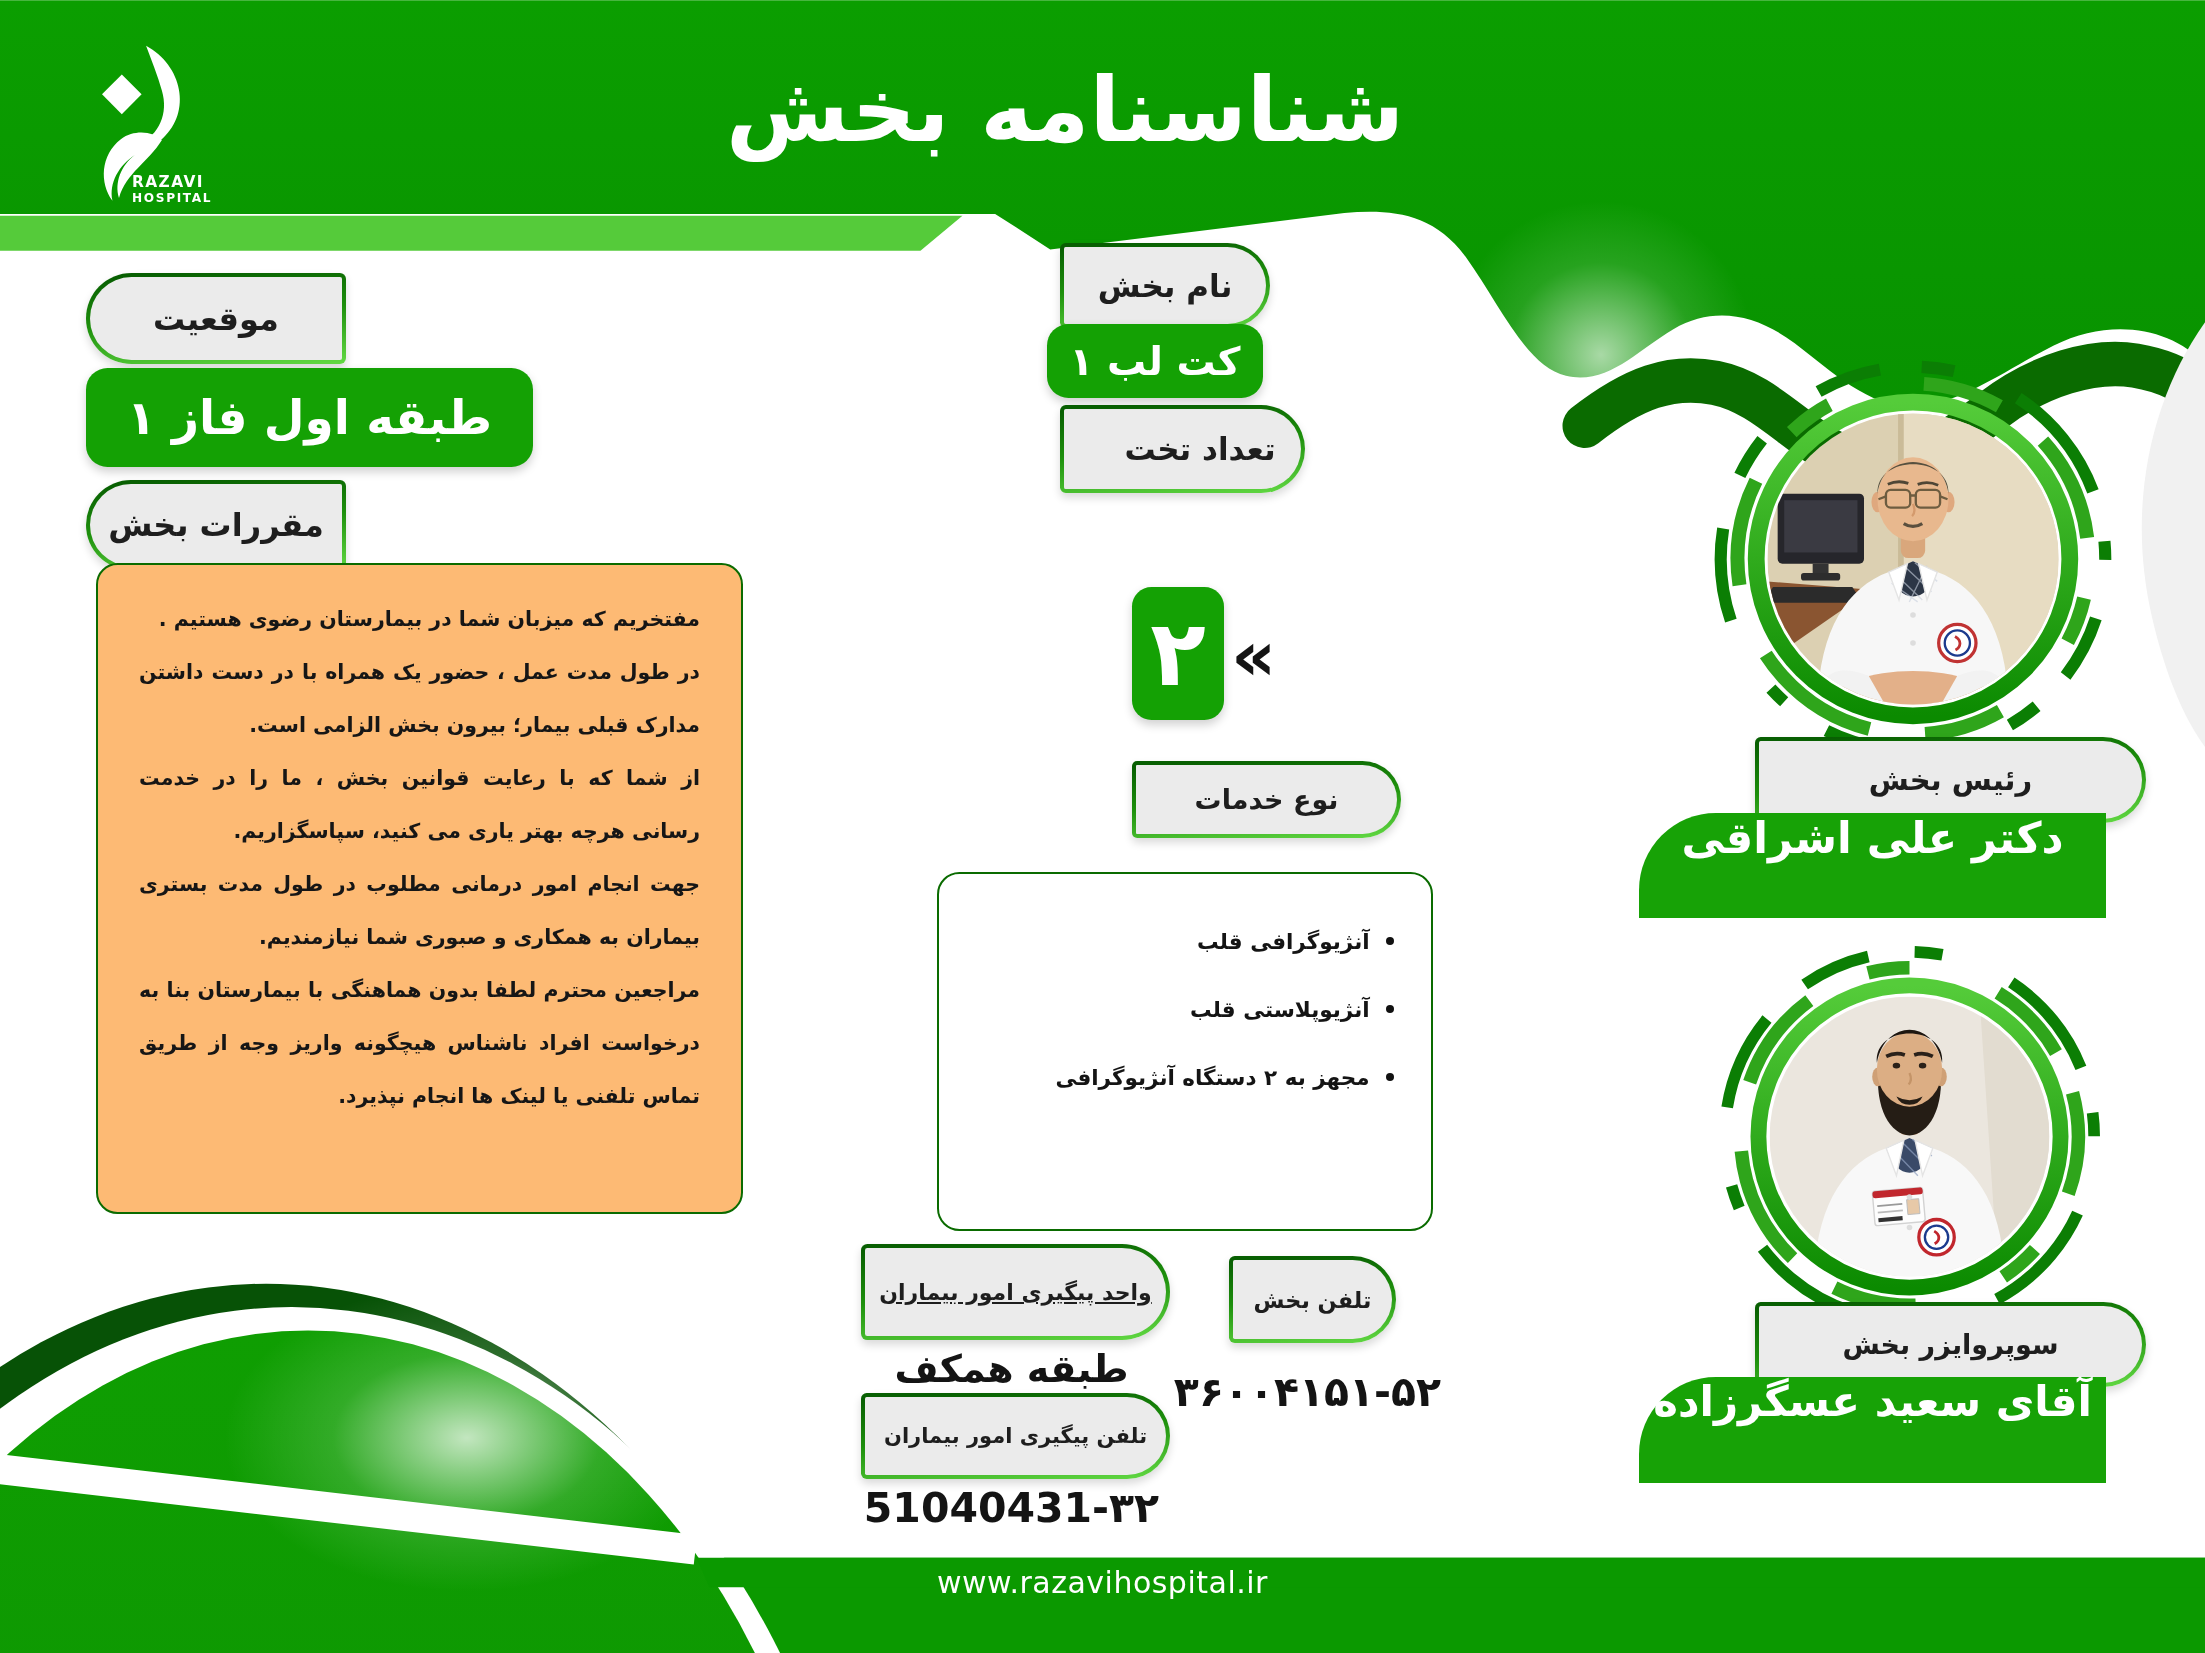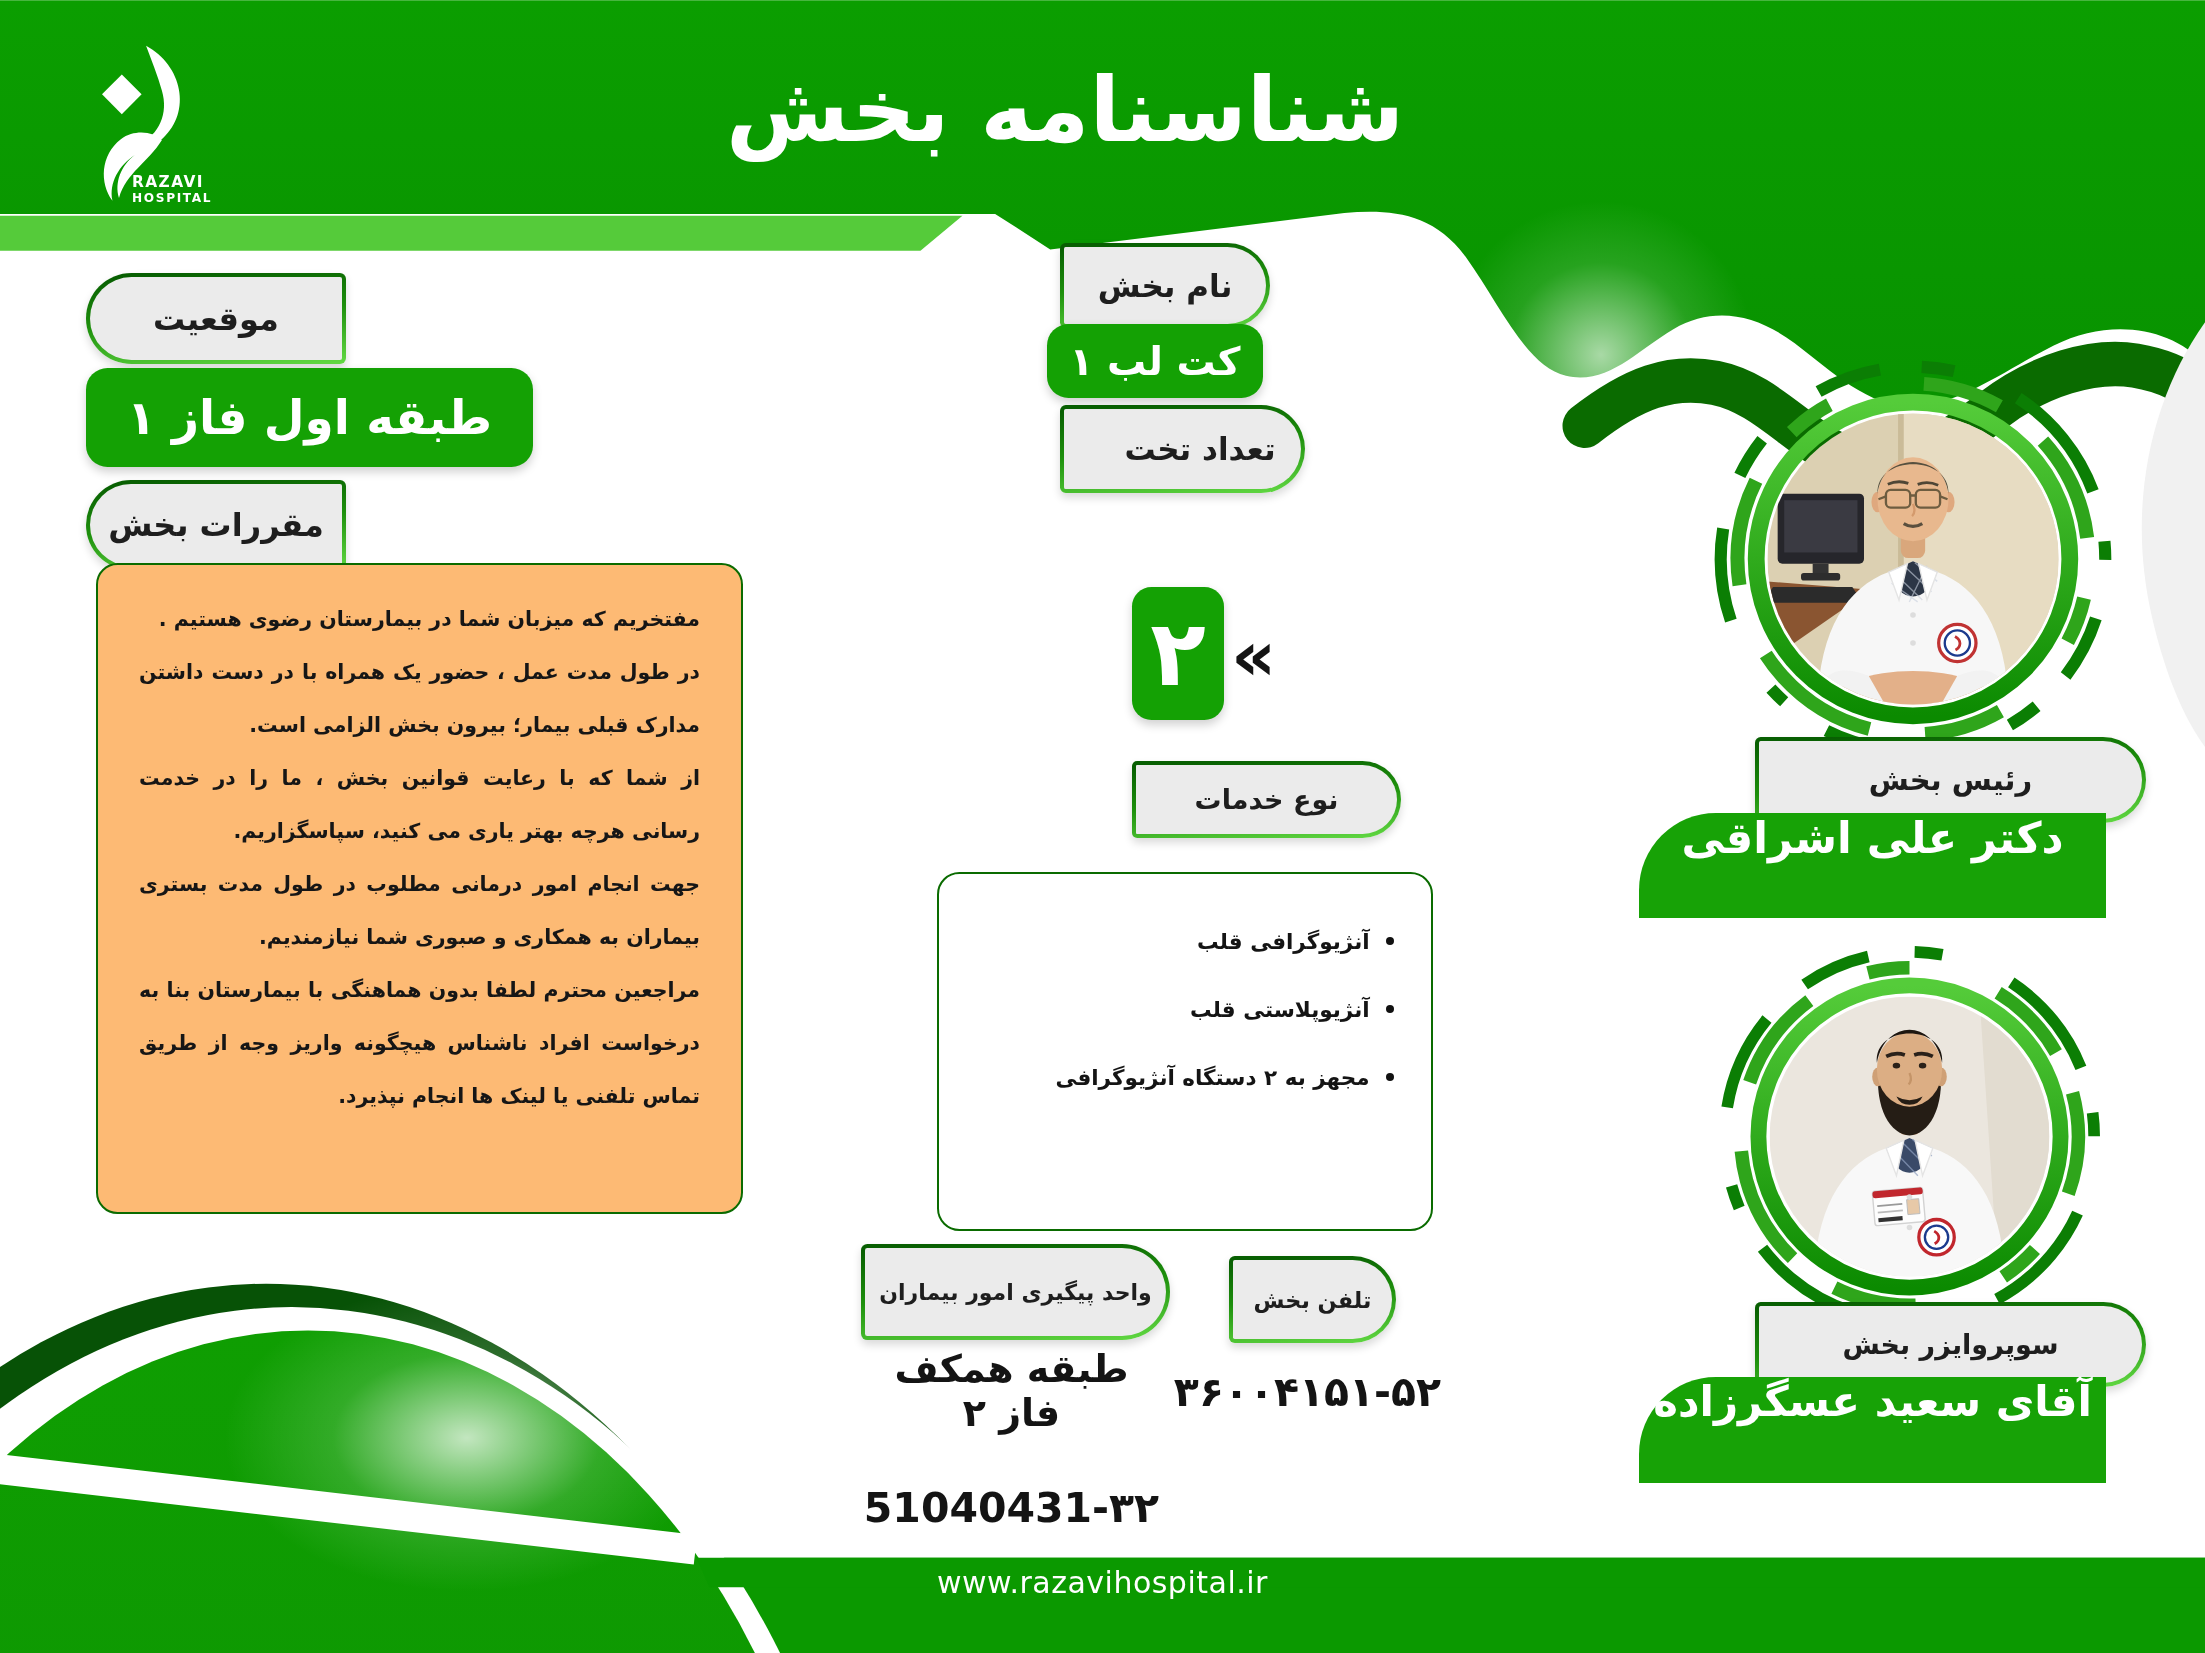--- a/index.html
+++ b/index.html
@@ -182,25 +182,28 @@
         <span class="svc-dot"></span>
         <span>آنژیوپلاستی قلب</span>
       </div>
         <div class="svc-row">
         <span class="svc-dot"></span>
         <span>مجهز به ۲ دستگاه آنژیوگرافی</span>
       </div>
       </div>
   </div>
 
-  <div class="badge round-r rtl" style="left:861px;top:1244px;width:301px;height:88px;font-size:22px;">
+  <div class="badge round-r rtl" style="left:861px;top:1244px;width:301px;height:88px;font-size:22px;text-decoration:underline;">
     <span>واحد پیگیری امور بیماران</span>
   </div>
   <div class="num-big rtl" style="left:861px;top:1347px;width:301px;font-size:38px;">طبقه همکف فاز ۲</div>
 
+  <div class="badge round-r rtl" style="left:861px;top:1393px;width:301px;height:78px;font-size:21px;">
+    <span>تلفن پیگیری امور بیماران</span>
+  </div>
   <div class="num-big" dir="ltr" style="left:861px;top:1484px;width:301px;font-size:41px;">51040431-۳۲</div>
 
   <div class="badge round-r rtl" style="left:1229px;top:1244px;width:159px;height:79px;font-size:22.4px;margin-top:12px;">
     <span>تلفن بخش</span>
   </div>
   <div class="num-big" dir="ltr" style="left:1172px;top:1368px;width:271px;font-size:41px;">۳۶۰۰۴۱۵۱-۵۲</div>
 
   <div class="photo-wrap" style="left:1703px;top:349px;width:420px;height:420px;">
     <svg width="420" height="420" viewBox="-450 -450 900 900">
       <defs>

